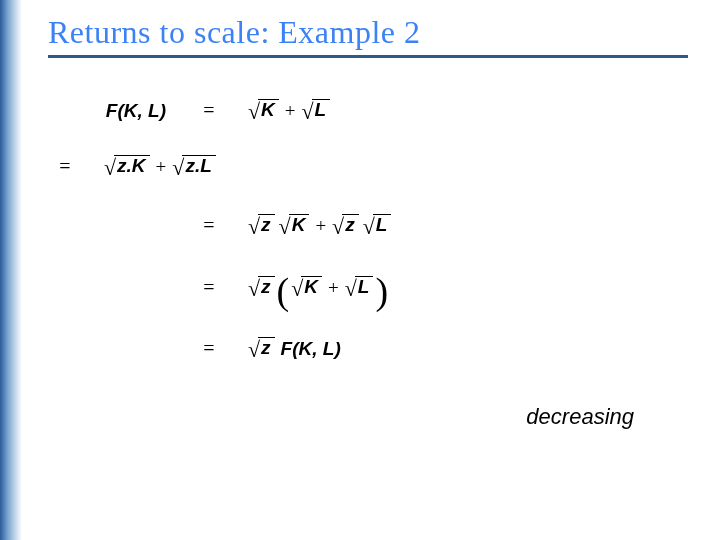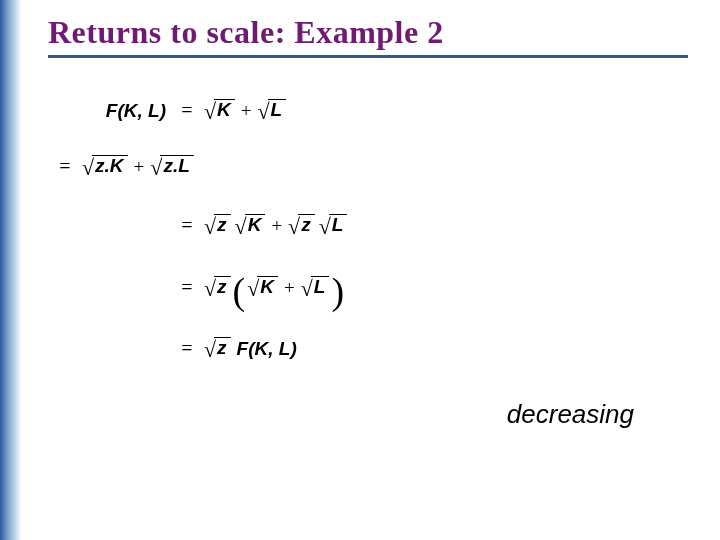--- a/index.html
+++ b/index.html
@@ -15,22 +15,22 @@
   width: 22px; height: 540px;
   background: linear-gradient(to right, #2a5c9a 0%, #7aa3cf 35%, #c4d7ea 70%, #ffffff 100%);
 }
 .slide {
   position: absolute;
   left: 22px; top: 0; right: 0; bottom: 0;
   padding: 14px 30px 0 26px;
 }
 .title {
   font-size: 32px;
-  font-weight: bold;
-  color: #701a75;
+  font-weight: normal;
+  color: #3b82f6;
   letter-spacing: 0.5px;
   padding-bottom: 4px;
 }
 .rule {
   height: 3px;
   background: #2d5a8a;
   width: 640px;
   margin-bottom: 24px;
 }
 .math-block {
@@ -38,20 +38,21 @@
   font-size: 19px;
   font-weight: bold;
   font-style: italic;
   color: #000;
   line-height: 1;
 }
 .row {
   display: flex;
   align-items: center;
   min-height: 56px;
+  gap: 22px;
 }
 .lhs {
   width: 122px;
   text-align: right;
   padding-right: 4px;
   white-space: nowrap;
 }
 .eq {
   width: 34px;
   text-align: center;
@@ -105,21 +106,21 @@
   margin: 0 2px;
 }
 
 .conclusion {
   position: absolute;
   right: 86px;
   bottom: 110px;
   text-align: center;
   font-family: Arial, Helvetica, sans-serif;
   font-style: italic;
-  font-size: 26px;
+  font-size: 22px;
   color: #000;
   line-height: 1.25;
 }
 .conclusion .z { font-weight: bold; }
 .conclusion .gt { font-style: normal; }
 </style>
 </head>
 <body>
 
 <div class="left-gradient"></div>

